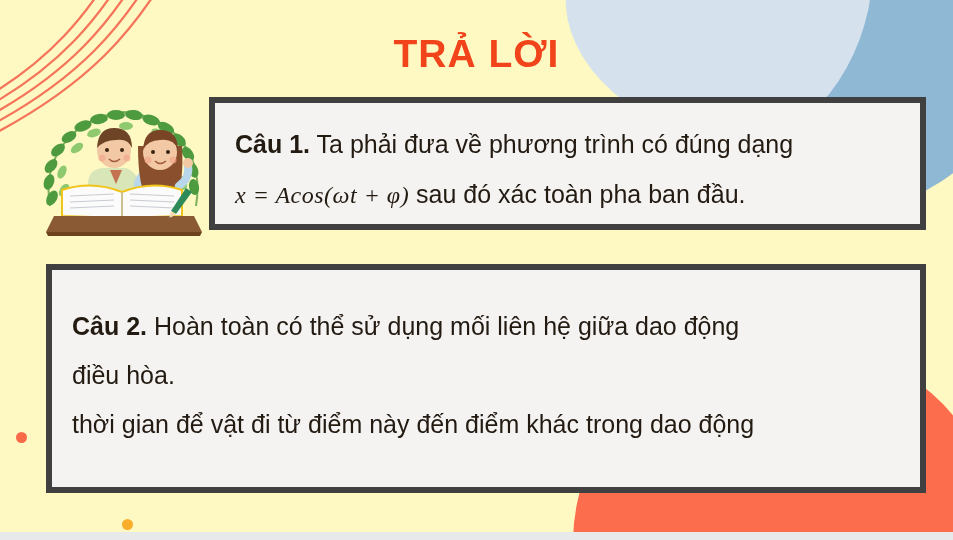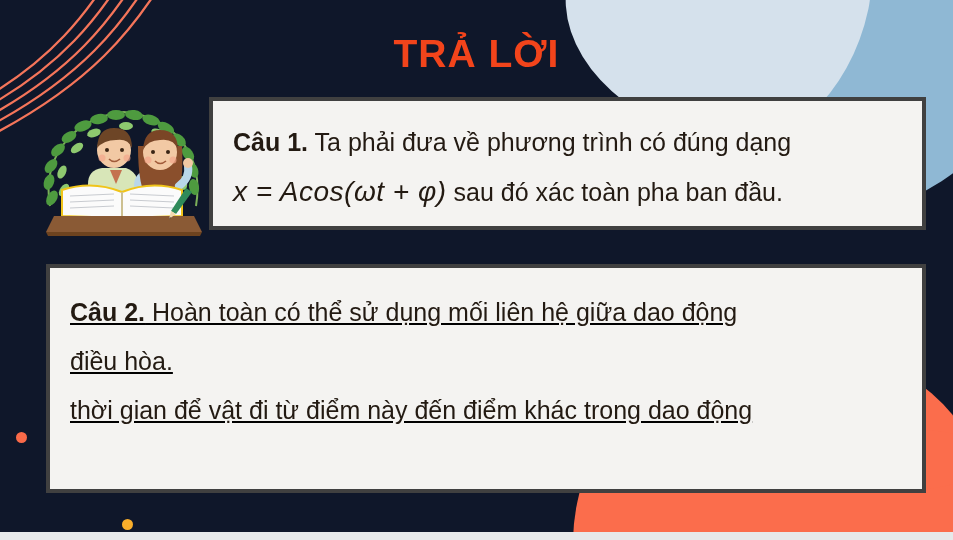--- a/index.html
+++ b/index.html
@@ -9,21 +9,21 @@
     background: #ffffff;
   }
   body {
     font-family: "Liberation Sans", sans-serif;
   }
   .slide {
     position: relative;
     width: 953px;
     height: 540px;
     overflow: hidden;
-    background: #0f172a;
+    background: #fef9c3;
   }
 
   
   .bg-bottom-strip {
     position: absolute;
     left: 0;
     bottom: 0;
     width: 953px;
     height: 8px;
     background: #e7e9ea;
@@ -117,55 +117,54 @@
     font-weight: bold;
     color: #f2441b;
     letter-spacing: 1px;
     font-family: "Liberation Sans", sans-serif;
   }
 
   
   .answer-box {
     position: absolute;
     background: #f4f3f1;
-    border: 4px solid #404040;
+    border: 6px solid #404040;
     box-sizing: border-box;
   }
   .box-1 {
     left: 209px;
     top: 97px;
     width: 717px;
     height: 133px;
     padding: 16px 16px 14px 20px;
   }
   .box-2 {
     left: 46px;
     top: 264px;
     width: 880px;
     height: 229px;
-    padding: 20px 16px 16px 20px;
-    text-decoration: underline;
+    padding: 32px 16px 16px 20px;
   }
   .box-line {
     font-size: 25px;
     color: #231a12;
     line-height: 50px;
     white-space: nowrap;
     font-family: "Liberation Sans", sans-serif;
   }
   .box-2 .box-line {
     line-height: 49px;
   }
   .q-label {
     font-weight: bold;
   }
   .formula {
-    font-family: Liberation Sans, sans-serif;
+    font-family: Liberation Serif, serif;
     font-style: italic;
-    font-size: 28px;
+    font-size: 24px;
     letter-spacing: 0.5px;
     text-align: center;
   }
 </style>
 </head>
 <body>
 
 <div class="slide">
 
   <div class="blob-topright"></div>

